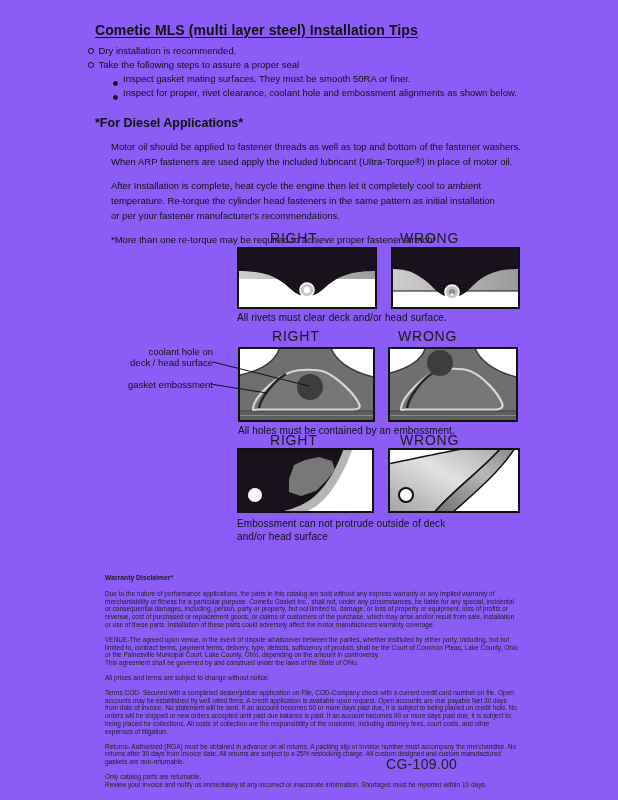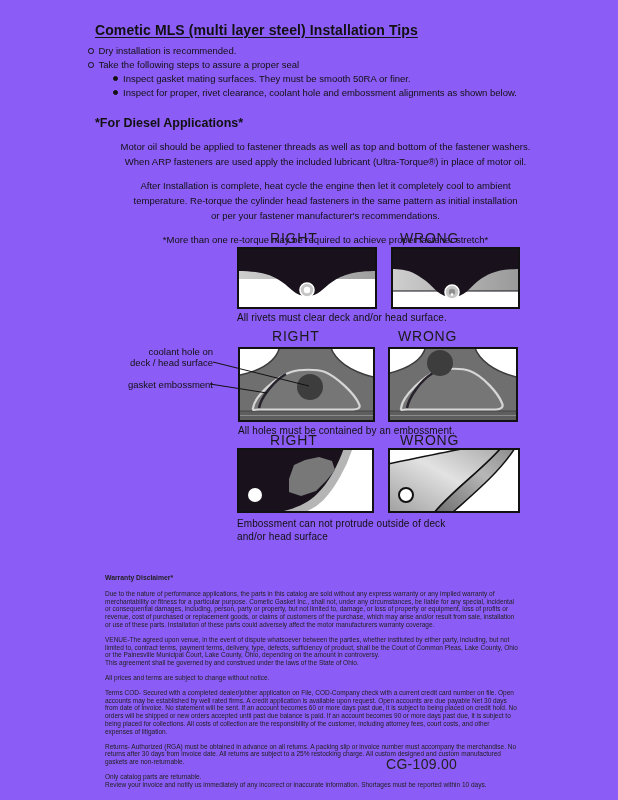--- a/index.html
+++ b/index.html
@@ -12,26 +12,26 @@
   .pre{white-space:pre-line;}
 
   .doc-title{
     left:95px;top:22px;font-size:14px;font-weight:bold;
     text-decoration:underline;text-underline-offset:2px;letter-spacing:.1px;
   }
   .tips{left:88px;top:44px;font-size:9.5px;line-height:14px;}
   .tip-row{display:flex;align-items:flex-start;}
   .tip-row .marker{flex:0 0 auto;width:3.5px;height:3.5px;border:1px solid #111;
     border-radius:50%;margin:4px 5px 0 0;}
-  .tip-sub{margin-left:25px;}
+  .tip-sub{margin-left:25px;align-items:flex-end;}
   .tip-sub .marker{background:#111;width:3px;height:3px;border:1px solid #111;}
 
   .diesel{left:95px;top:116px;width:445px;font-size:9.5px;line-height:15px;}
   .diesel .dh{font-size:12.5px;font-weight:bold;margin:0 0 8px 0;}
-  .diesel p{margin:0 0 9px 16px;text-align:center;}
+  .diesel p{margin:0 0 9px 16px;}
 
   .dg-header{font-size:14px;letter-spacing:.8px;color:#1a1a1a;}
   .dg-caption{font-size:10px;color:#111;letter-spacing:.1px;}
   .panel{display:block;}
   .dg-label{font-size:9.5px;line-height:11px;text-align:right;color:#111;}
 
   .disclaimer{left:105px;top:574px;width:414px;font-size:6.5px;line-height:7.8px;color:#222;}
   .disclaimer .wh{font-weight:bold;margin:0 0 8px 0;font-size:6.8px;}
   .disclaimer p{margin:0 0 7px 0;}
 

